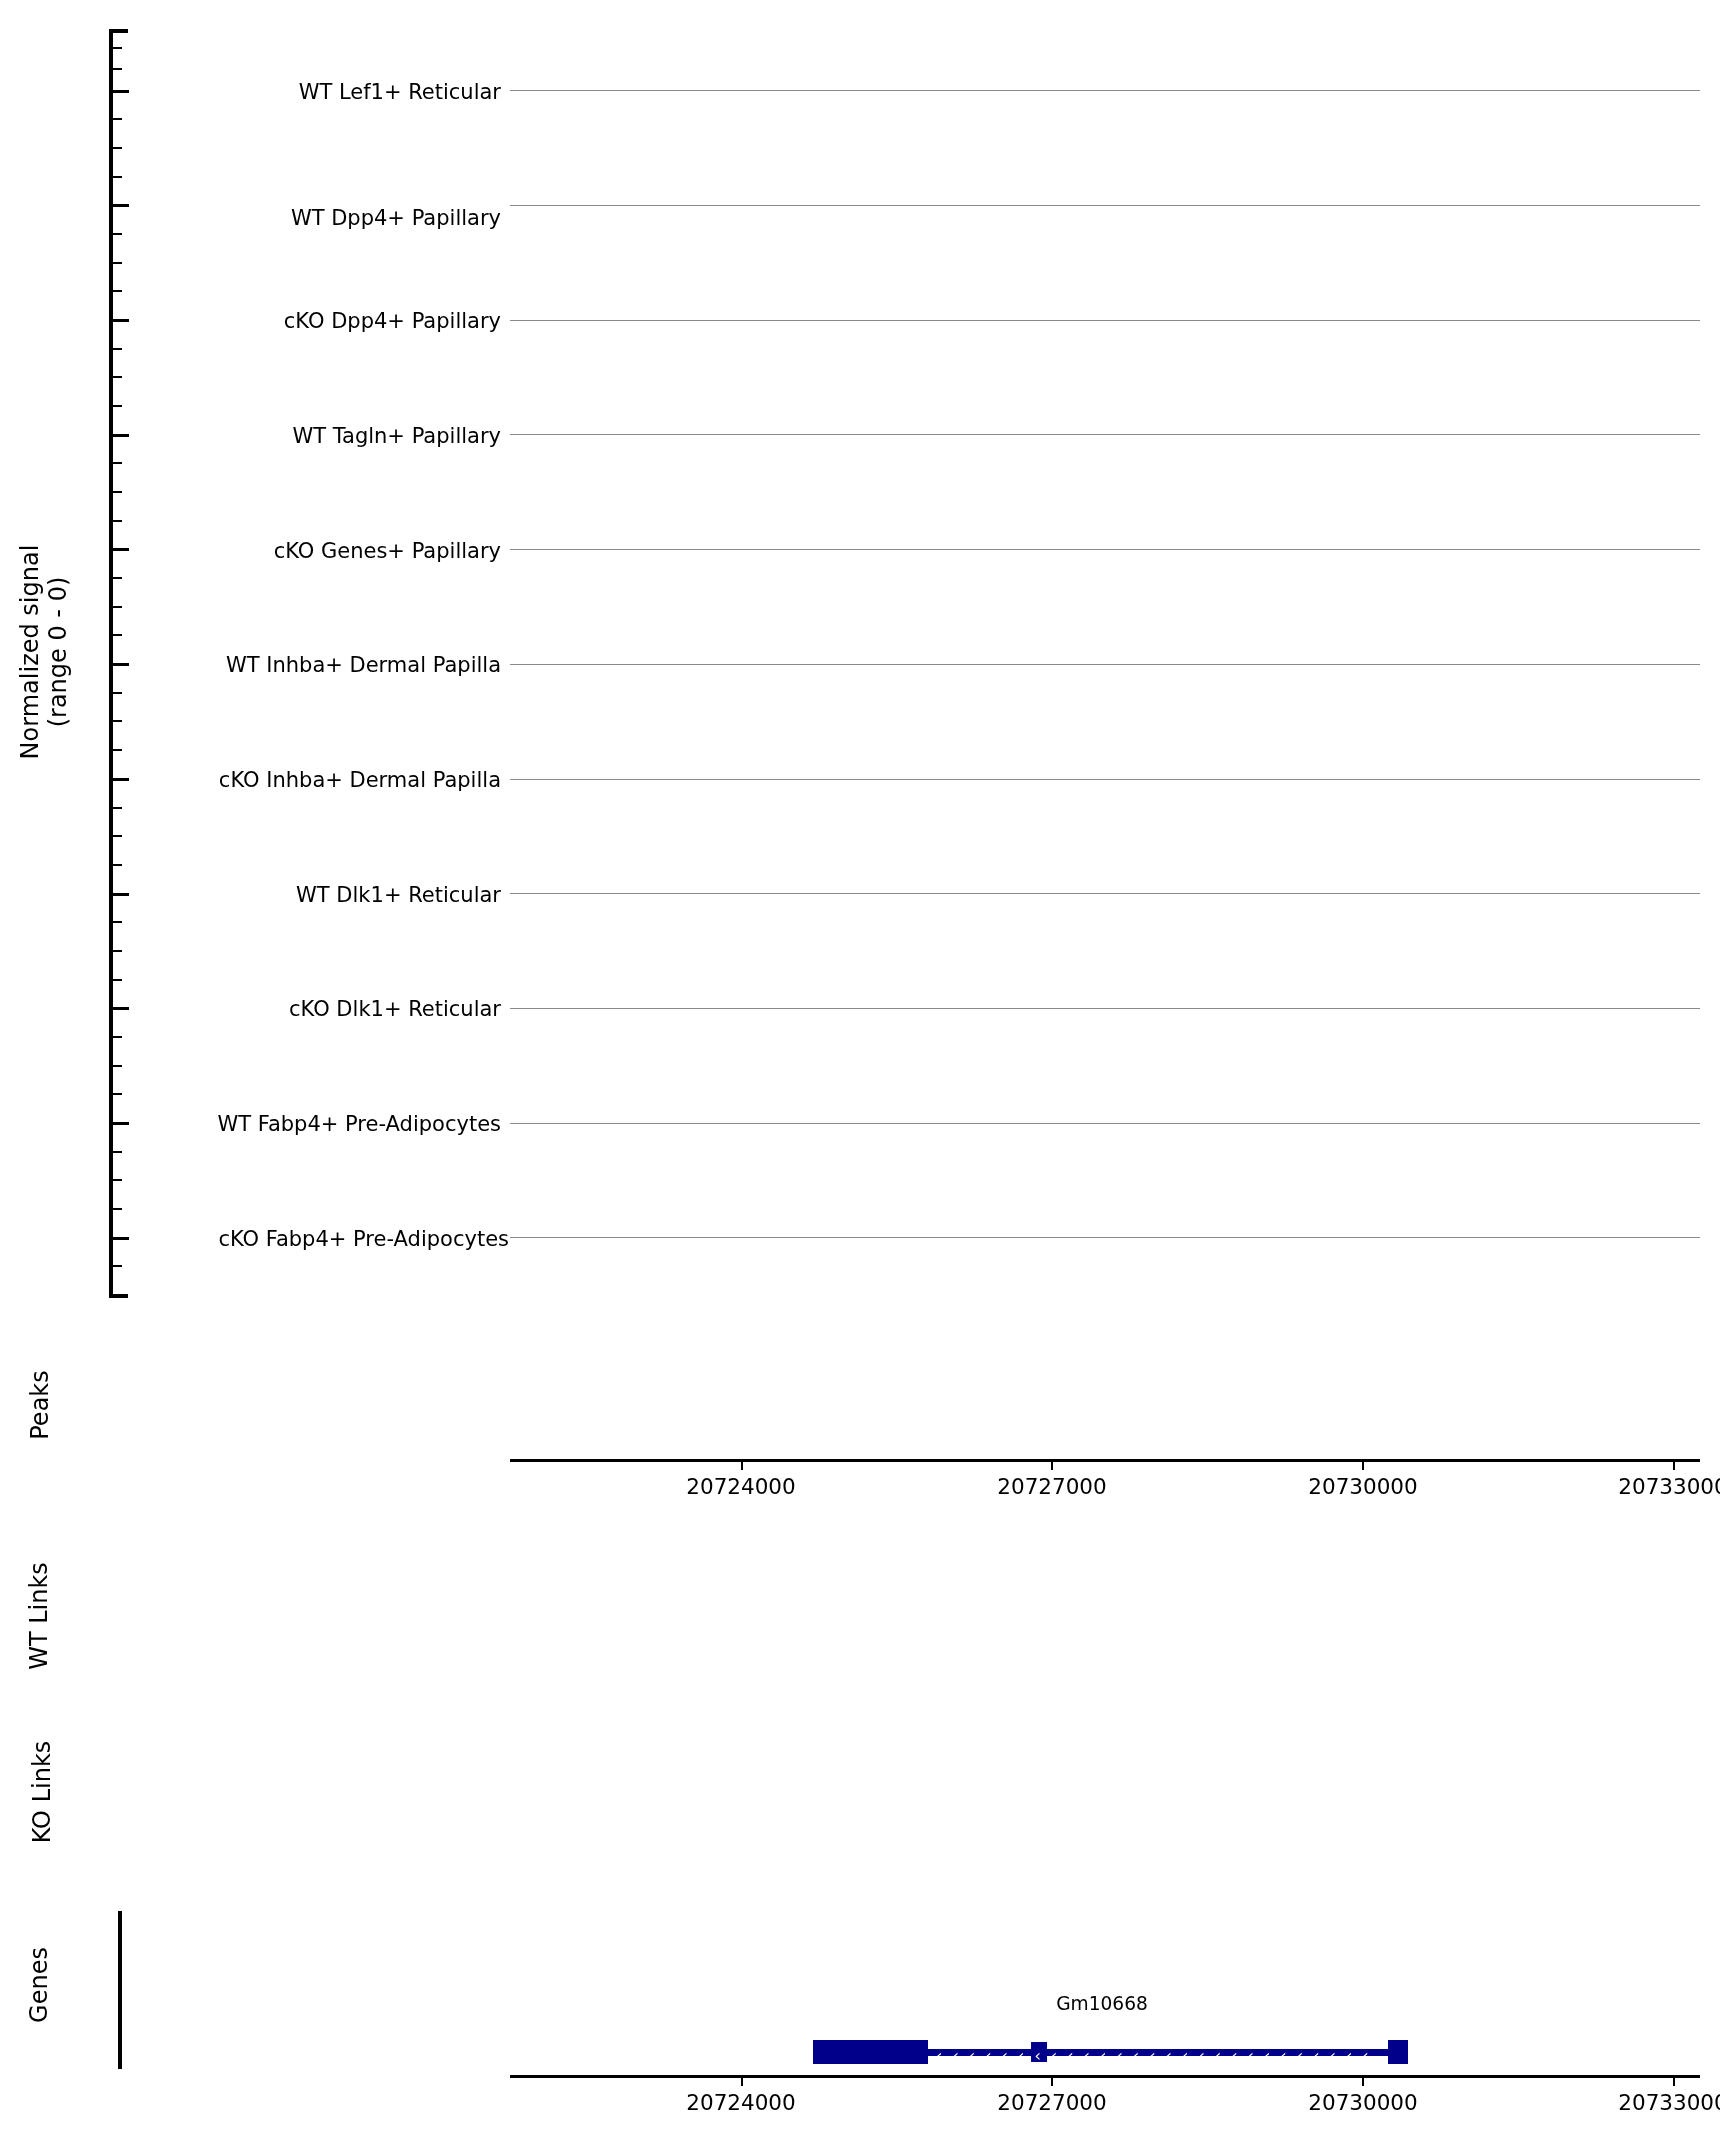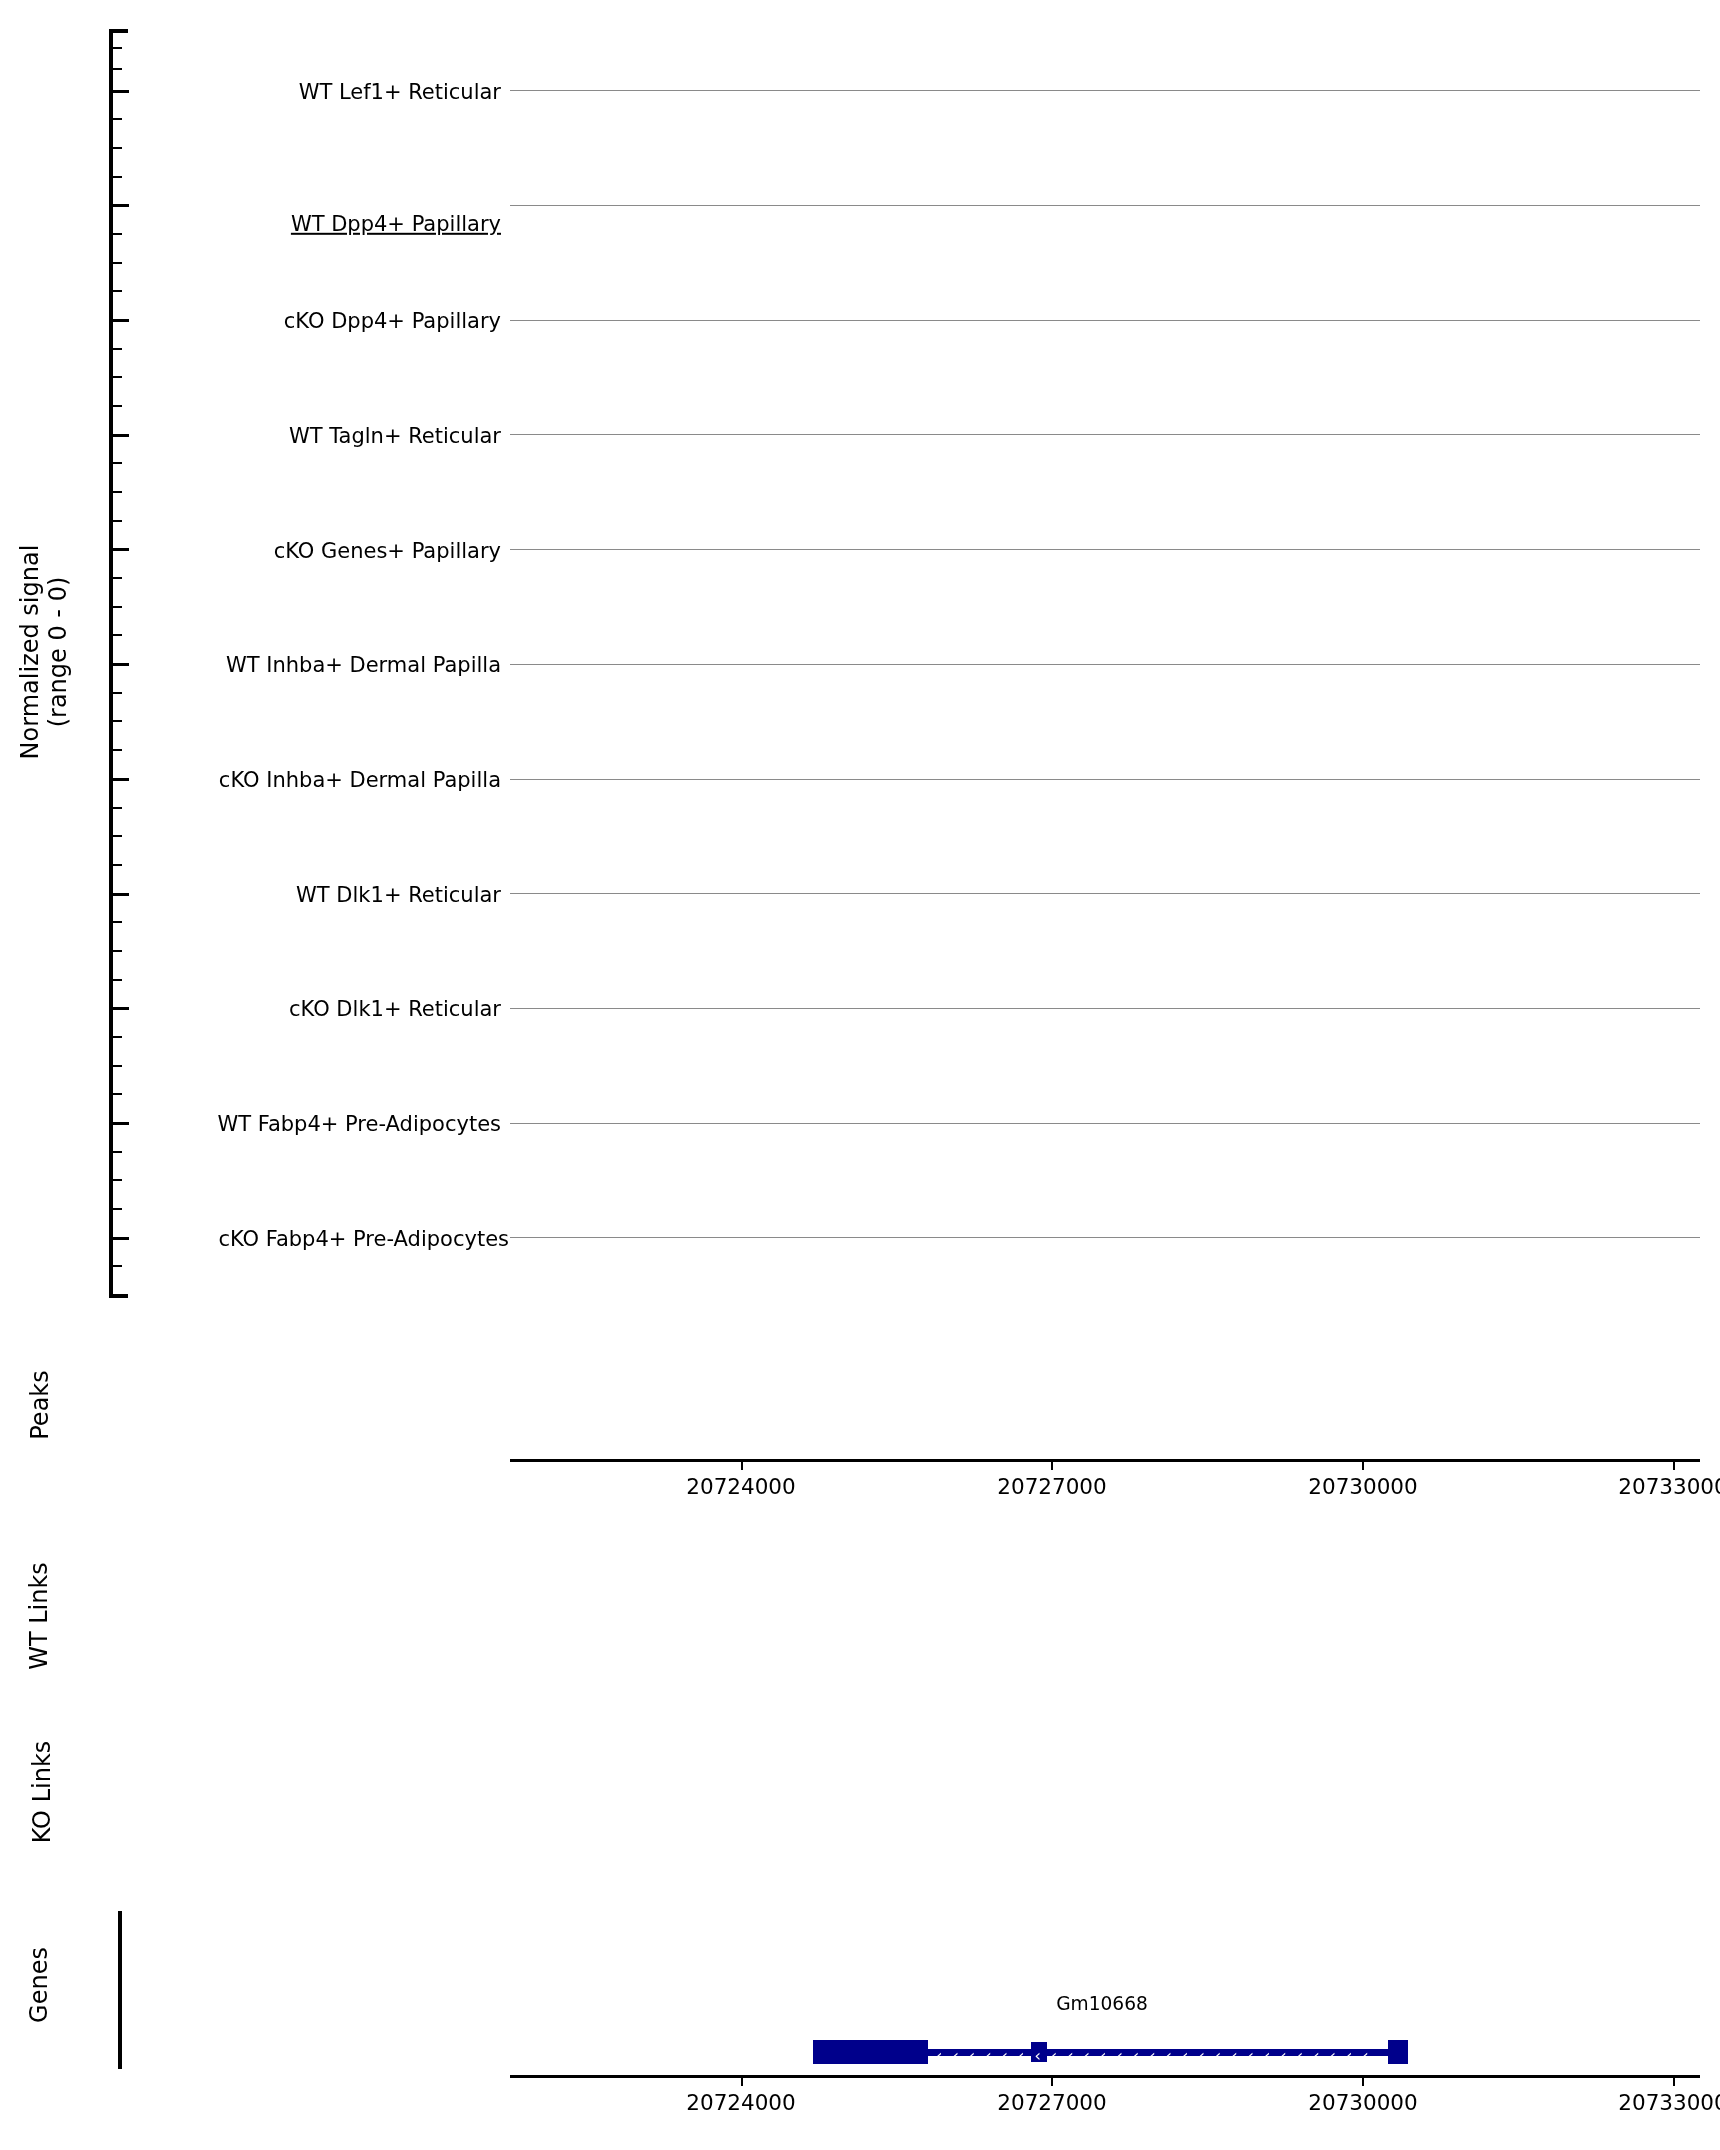--- a/index.html
+++ b/index.html
@@ -205,23 +205,23 @@
     <div class="tick-minor" style="left:113px; top:1179px;"></div>
     <div class="tick-minor" style="left:113px; top:1208px;"></div>
     <div class="tick-minor" style="left:113px; top:1265px;"></div>
 
     <div id="ylabel" style="left:-100px; top:624px; width:287px;">
       <div>Normalized signal</div>
       <div>(range 0 - 0)</div>
     </div>
 
     <div class="track-label" style="top:92px; width:401px; left:100px;">WT Lef1+ Reticular</div>
-    <div class="track-label" style="top:224px; width:401px; left:100px;text-decoration:underline;">WT Dpp4+ Papillary</div>
+    <div class="track-label" style="top:218px; width:401px; left:100px;">WT Dpp4+ Papillary</div>
     <div class="track-label" style="top:321px; width:401px; left:100px;">cKO Dpp4+ Papillary</div>
-    <div class="track-label" style="top:436px; width:401px; left:100px;">WT Tagln+ Reticular</div>
+    <div class="track-label" style="top:436px; width:401px; left:100px;">WT Tagln+ Papillary</div>
     <div class="track-label" style="top:551px; width:401px; left:100px;">cKO Genes+ Papillary</div>
     <div class="track-label" style="top:665px; width:401px; left:100px;">WT Inhba+ Dermal Papilla</div>
     <div class="track-label" style="top:780px; width:401px; left:100px;">cKO Inhba+ Dermal Papilla</div>
     <div class="track-label" style="top:895px; width:401px; left:100px;">WT Dlk1+ Reticular</div>
     <div class="track-label" style="top:1009px; width:401px; left:100px;">cKO Dlk1+ Reticular</div>
     <div class="track-label" style="top:1124px; width:401px; left:100px;">WT Fabp4+ Pre-Adipocytes</div>
     <div class="track-label" style="top:1239px; width:401px; left:108px;">cKO Fabp4+ Pre-Adipocytes</div>
 
     <div class="track-baseline" style="left:510px; top:90px; width:1190px;"></div>
     <div class="track-baseline" style="left:510px; top:205px; width:1190px;"></div>

